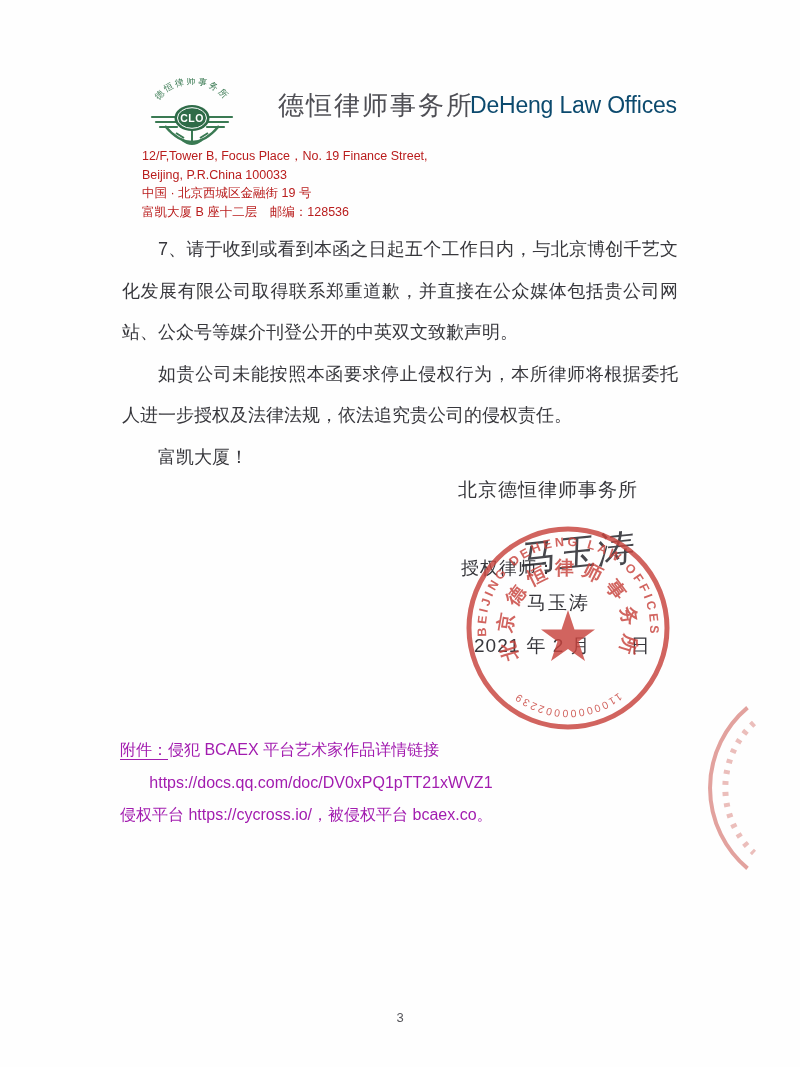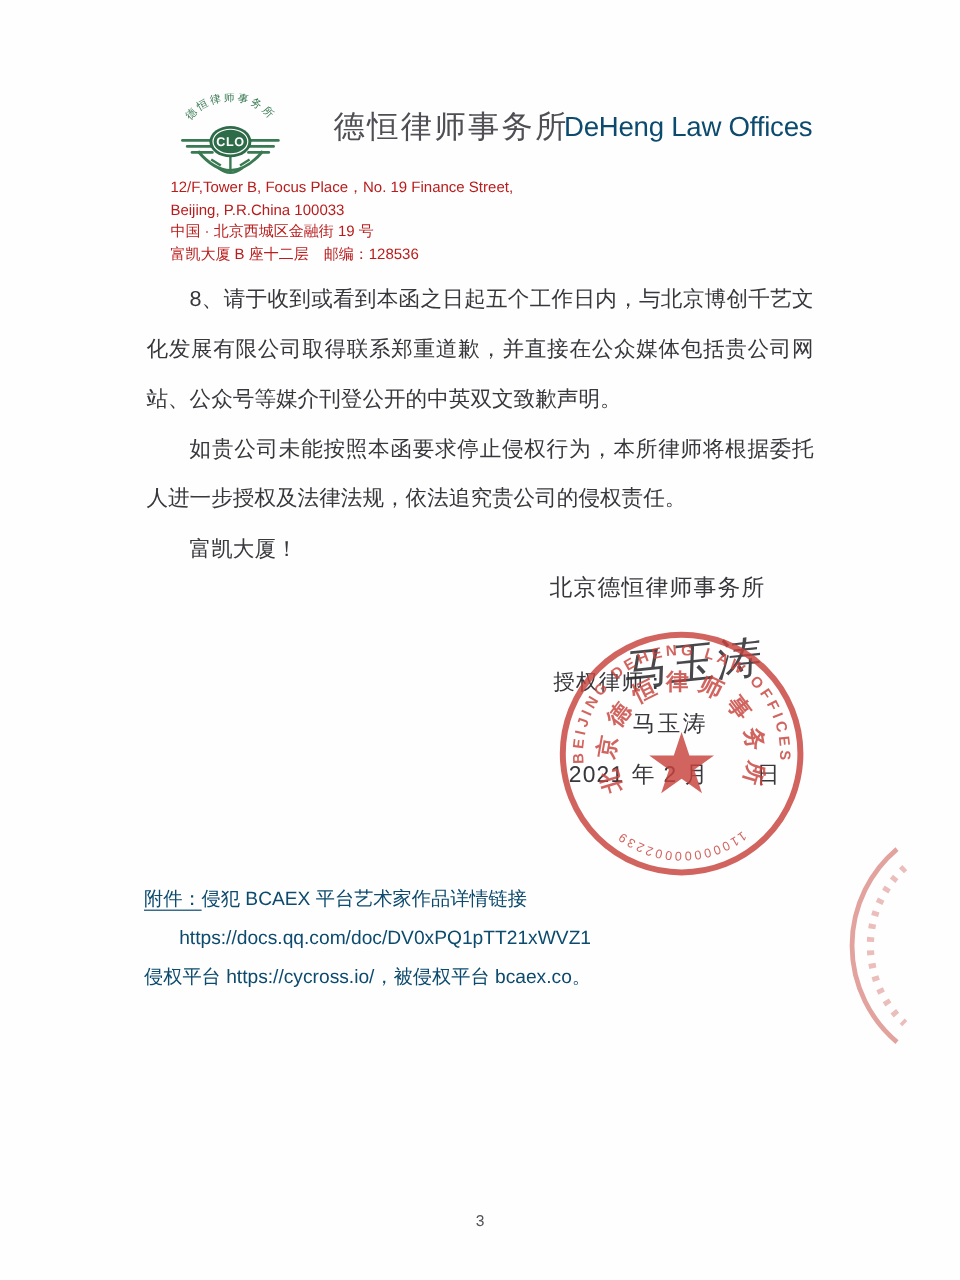--- a/index.html
+++ b/index.html
@@ -46,21 +46,21 @@
     transform:rotate(-6deg) skewX(-8deg);
     opacity:.88;
   }
   .printed-name { position:absolute; left:527px; top:590px; font-size:19px; letter-spacing:2px; }
   .date-line { position:absolute; left:474px; top:633px; font-size:19px; letter-spacing:1px; }
   .seal { position:absolute; left:462px; top:522px; opacity:.82; }
   .edge-seal { position:absolute; left:688px; top:695px; opacity:.55; }
   
   .attachment {
     position:absolute; left:120px; top:734px;
-    font-size:16px; color:#0c4a6e; line-height:32.5px;
+    font-size:16px; color:#a21caf; line-height:32.5px;
   }
   .attachment .lbl { text-decoration:underline; text-underline-offset:4px; }
   .attachment .indent { padding-left:12px;text-align:right; }
   
   .page-num {
     position:absolute; left:0; right:0; top:1010px;
     text-align:center; font-size:13px; color:#55555a;
   }
 </style>
 </head>
@@ -98,21 +98,21 @@
 
   <div class="address-block">
     <div>12/F,Tower B, Focus Place，No. 19 Finance Street,</div>
     <div>Beijing, P.R.China 100033</div>
     <div>中国 · 北京西城区金融街 19 号</div>
     <div>富凯大厦 B 座十二层　邮编：128536</div>
   </div>
 
 
   <div class="body-text">
-    <p>8、请于收到或看到本函之日起五个工作日内，与北京博创千艺文化发展有限公司取得联系郑重道歉，并直接在公众媒体包括贵公司网站、公众号等媒介刊登公开的中英双文致歉声明。</p>
+    <p>7、请于收到或看到本函之日起五个工作日内，与北京博创千艺文化发展有限公司取得联系郑重道歉，并直接在公众媒体包括贵公司网站、公众号等媒介刊登公开的中英双文致歉声明。</p>
     <p>如贵公司未能按照本函要求停止侵权行为，本所律师将根据委托人进一步授权及法律法规，依法追究贵公司的侵权责任。</p>
     <p>富凯大厦！</p>
   </div>
 
   <div class="signing-firm">北京德恒律师事务所</div>
   <div class="lawyer-label">授权律师：</div>
   <div class="handwriting">马玉涛</div>
   <div class="printed-name">马玉涛</div>
   <div class="date-line">2021 年 2 月　　日</div>
 

